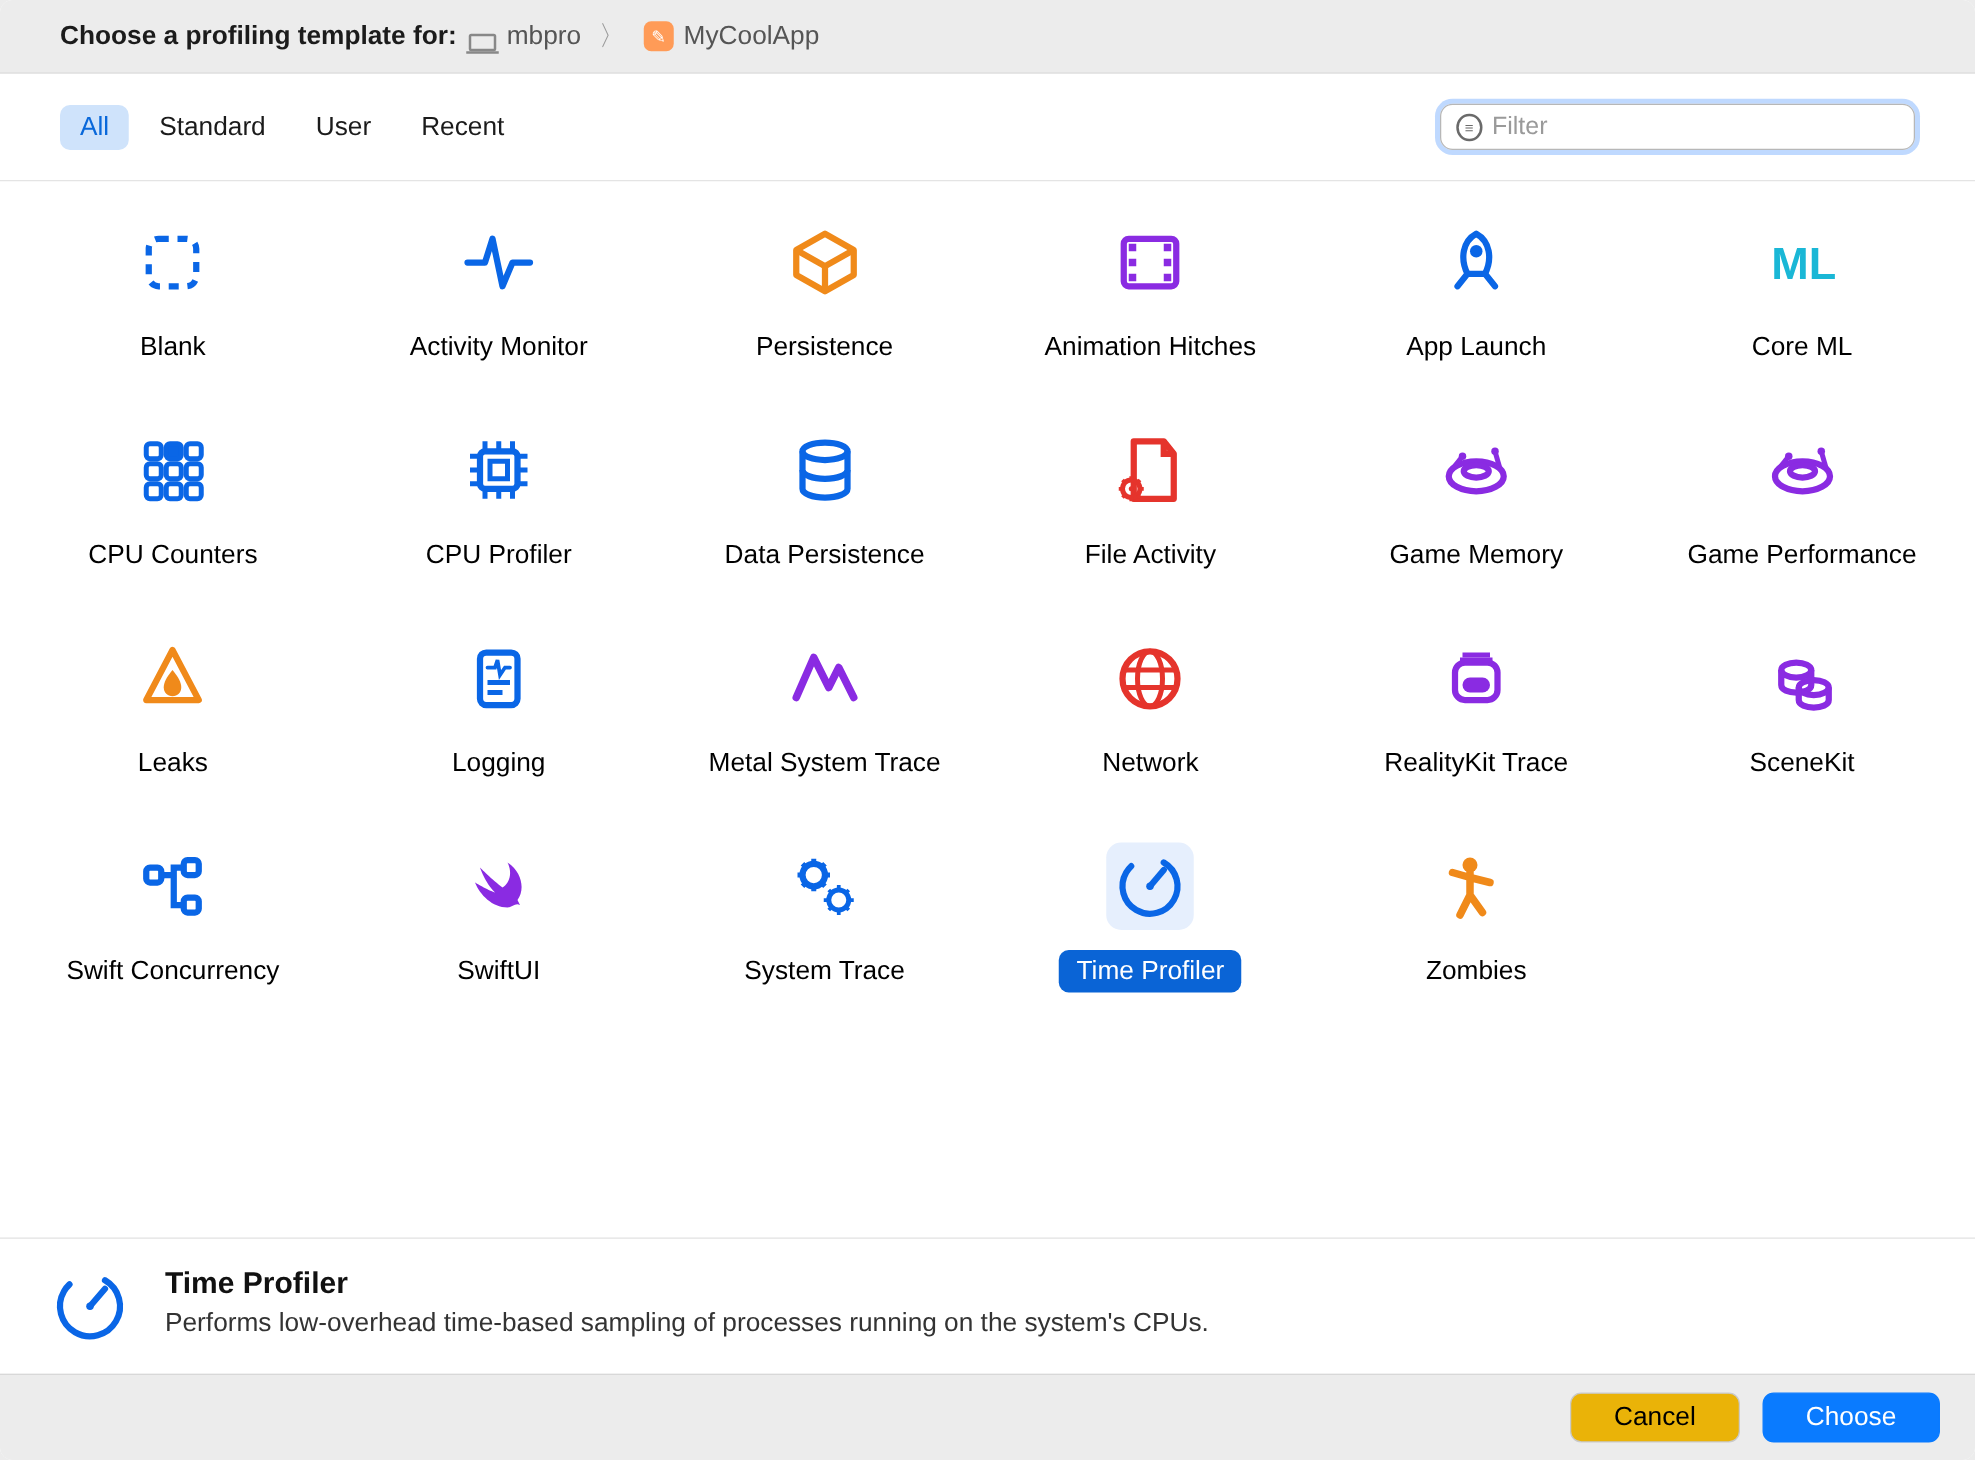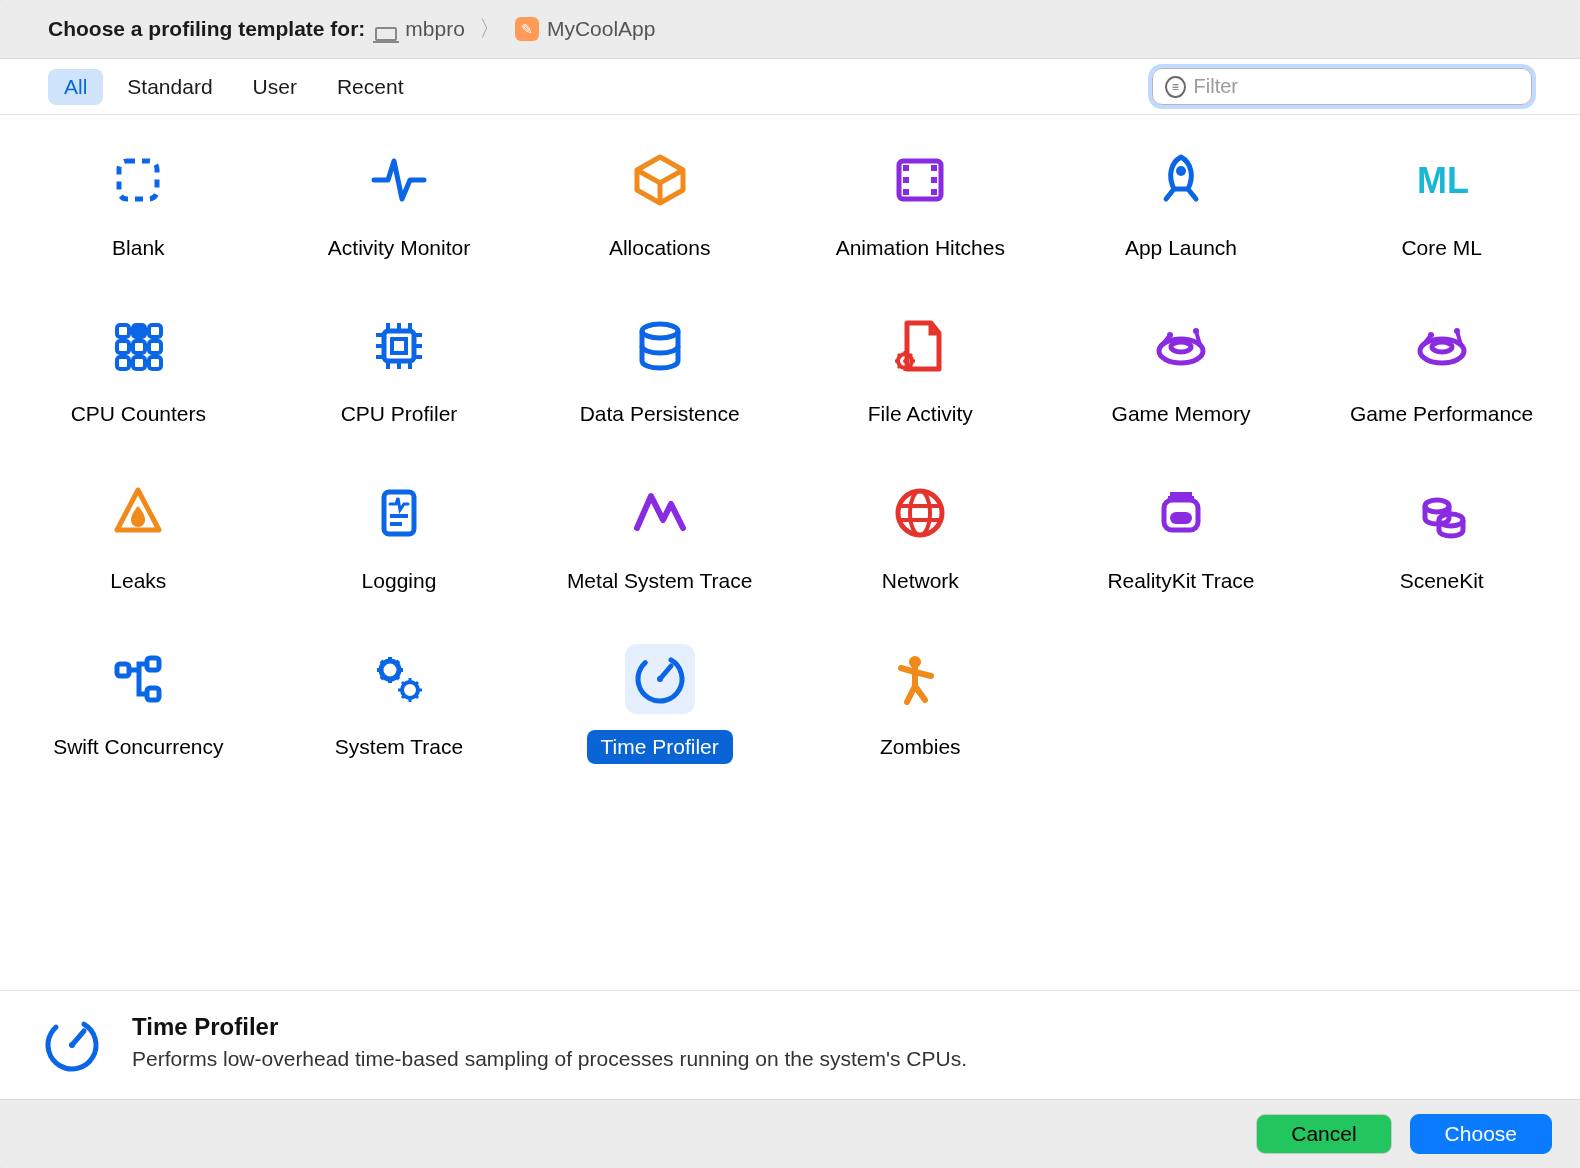--- a/index.html
+++ b/index.html
@@ -51,21 +51,21 @@
 }
 .bc-sep { font-size: 22px; color: #9a9a9a; margin: 0 4px; }
 .bc-appicon {
   width: 24px; height: 24px; border-radius: 6px; background: #ff9b57;
   display:inline-flex; align-items:center; justify-content:center;
   color:#fff; font-size:14px;
 }
 .toolbar {
   display: flex;
   align-items: center;
-  padding: 9px 48px;
+  padding: 24px 48px;
   gap: 8px;
   border-bottom: 1px solid #e4e4e4;
   background: #fff;
 }
 .seg-btn {
   font-size: 21px;
   padding: 6px 16px;
   border-radius: 8px;
   background: transparent;
   border: none;
@@ -164,21 +164,21 @@
   display: flex;
   justify-content: flex-end;
   gap: 18px;
   border-top: 1px solid #d8d8d8;
 }
 .btn {
   font-size: 21px;
   padding: 7px 34px;
   border-radius: 9px;
   border: 1px solid #c9c9c9;
-  background: #22c55e;
+  background: #eab308;
   cursor: pointer;
 }
 .btn.primary {
   background: #0a7bff;
   color: #fff;
   border-color: #0a7bff;
 }
 svg { display:block; }
 </style>
 </head>
@@ -232,21 +232,21 @@
           <div class="tpl-label">Activity Monitor</div>
         </div>
         <div class="tpl">
           <div class="tpl-icon">
             <svg width="58" height="58" viewBox="0 0 58 58">
               <polygon points="29,6 52,19 52,39 29,52 6,39 6,19" fill="none" stroke="#f08a1a" stroke-width="5" stroke-linejoin="round"></polygon>
               <polyline points="6,19 29,32 52,19" fill="none" stroke="#f08a1a" stroke-width="5"></polyline>
               <line x1="29" y1="32" x2="29" y2="52" stroke="#f08a1a" stroke-width="5"></line>
             </svg>
           </div>
-          <div class="tpl-label">Allocations</div>
+          <div class="tpl-label">Persistence</div>
         </div>
         <div class="tpl">
           <div class="tpl-icon">
             <svg width="58" height="58" viewBox="0 0 58 58">
               <rect x="8" y="10" width="42" height="38" rx="4" fill="none" stroke="#8a2be2" stroke-width="5"></rect>
               <rect x="12" y="14" width="6" height="6" fill="#8a2be2"></rect>
               <rect x="12" y="26" width="6" height="6" fill="#8a2be2"></rect>
               <rect x="12" y="38" width="6" height="6" fill="#8a2be2"></rect>
               <rect x="40" y="14" width="6" height="6" fill="#8a2be2"></rect>
               <rect x="40" y="26" width="6" height="6" fill="#8a2be2"></rect>
@@ -426,20 +426,28 @@
               <rect x="38" y="8" width="12" height="12" rx="3" fill="none" stroke="#0a66e6" stroke-width="5"></rect>
               <rect x="38" y="38" width="12" height="12" rx="3" fill="none" stroke="#0a66e6" stroke-width="5"></rect>
               <path d="M20 20 L30 20 L30 14 L38 14 M30 20 L30 44 L38 44" fill="none" stroke="#0a66e6" stroke-width="5"></path>
             </svg>
           </div>
           <div class="tpl-label">Swift Concurrency</div>
         </div>
         <div class="tpl">
           <div class="tpl-icon">
             <svg width="58" height="58" viewBox="0 0 58 58">
+              <path d="M44 40 C50 32 48 18 36 10 C40 18 38 26 32 30 C24 24 14 14 14 14 C14 14 18 26 26 34 C20 32 10 26 10 26 C14 36 24 46 36 46 C40 46 42 42 46 44" fill="#8a2be2"></path>
+            </svg>
+          </div>
+          <div class="tpl-label">SwiftUI</div>
+        </div>
+        <div class="tpl">
+          <div class="tpl-icon">
+            <svg width="58" height="58" viewBox="0 0 58 58">
               <circle cx="20" cy="20" r="9" fill="none" stroke="#0a66e6" stroke-width="5"></circle>
               <path d="M20 11 L20 7 M20 29 L20 33 M11 20 L7 20 M29 20 L33 20 M14 14 L11 11 M26 14 L29 11 M14 26 L11 29 M26 26 L29 29" stroke="#0a66e6" stroke-width="4"></path>
               <circle cx="40" cy="40" r="8" fill="none" stroke="#0a66e6" stroke-width="4"></circle>
               <path d="M40 32 L40 28 M40 48 L40 52 M32 40 L28 40 M48 40 L52 40 M35 35 L32 32 M45 35 L48 32 M35 45 L32 48 M45 45 L48 48" stroke="#0a66e6" stroke-width="3"></path>
             </svg>
           </div>
           <div class="tpl-label">System Trace</div>
         </div>
         <div class="tpl selected">
           <div class="tpl-icon">

